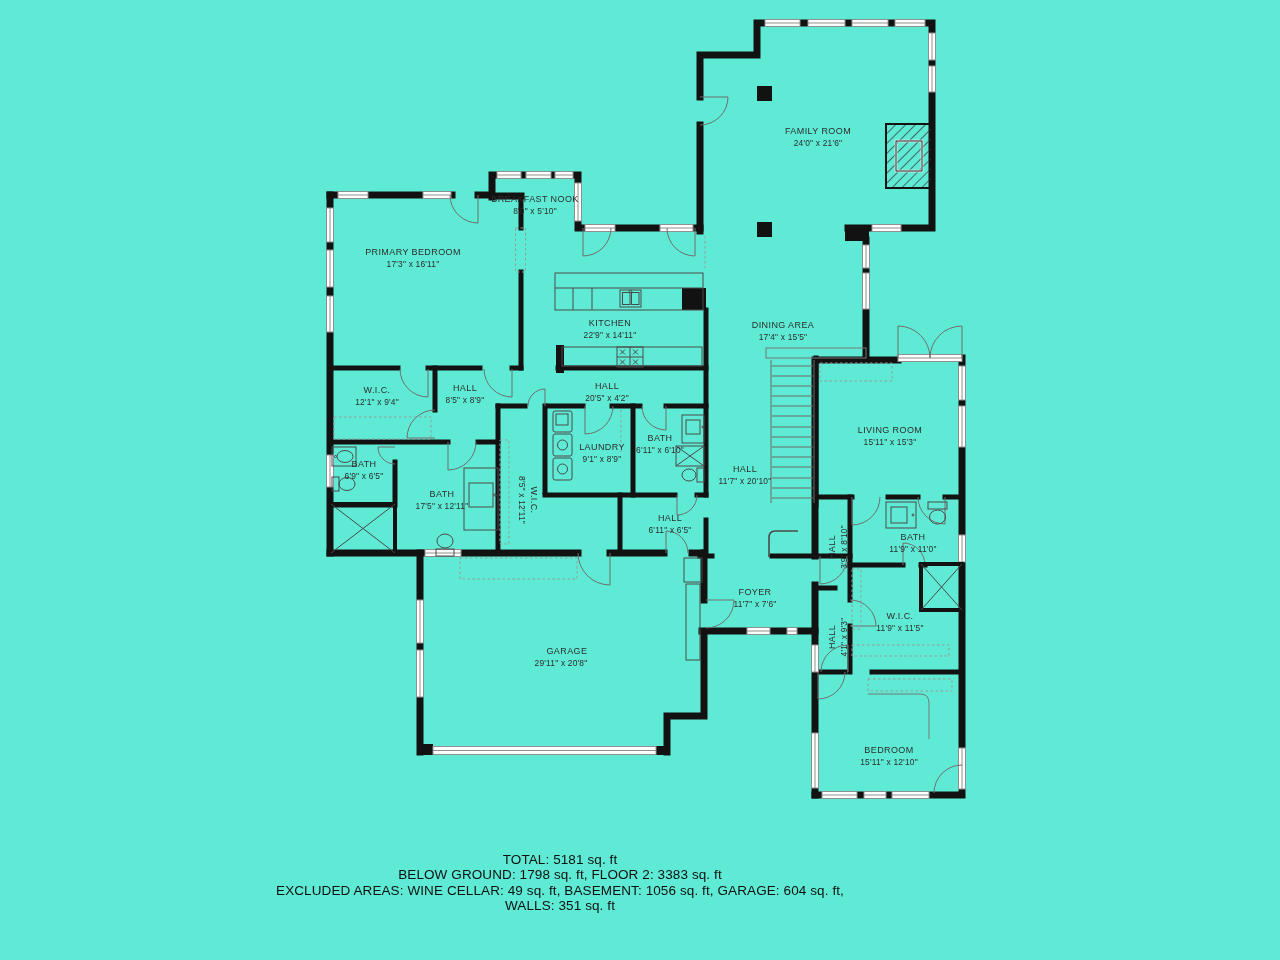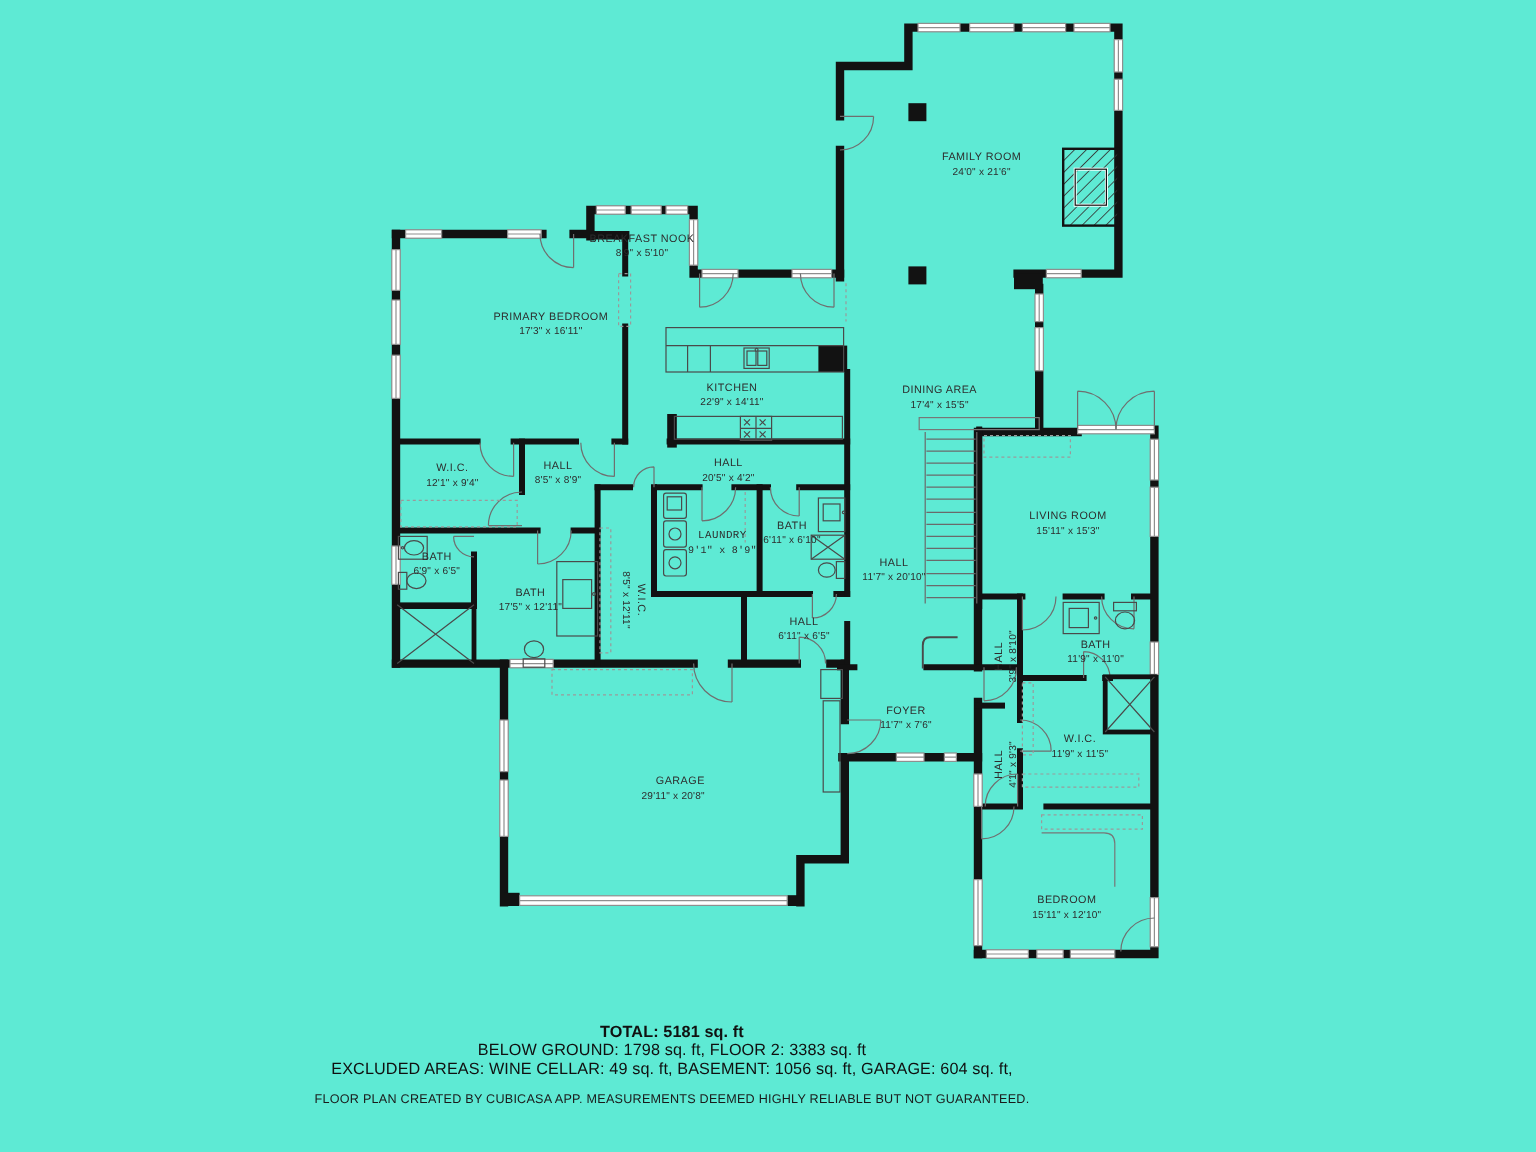--- a/index.html
+++ b/index.html
@@ -7,21 +7,21 @@
         font-family:"Liberation Sans","DejaVu Sans",sans-serif;}
   .plan-svg{position:absolute;left:0;top:0;}
   
   .room-label{position:absolute;transform:translate(-50%,-50%);text-align:center;
               color:#2d2d2d;white-space:nowrap;line-height:1.3;pointer-events:none;}
   .room-label .rn{font-size:9px;letter-spacing:.4px;}
   .room-label .rd{font-size:8.4px;letter-spacing:.2px;}
   
   .footer{position:absolute;top:852px;left:0;width:1120px;text-align:center;color:#101010;}
   .footer .l{font-size:13.5px;line-height:15.4px;letter-spacing:.1px;}
-  .footer .total{font-weight:bold;}
+  .footer .total{font-weight:normal;}
   .footer .disclaimer{margin-top:12px;font-size:10.5px;letter-spacing:.2px;color:#1a1a1a;}
 </style>
 </head>
 <body>
 
 <div class="page">
 
   <svg class="plan-svg" width="1280" height="960" viewBox="0 0 1280 960">
     <defs>
       <pattern id="hatch" width="7" height="7" patternTransform="rotate(45)" patternUnits="userSpaceOnUse">
@@ -270,21 +270,21 @@
 
   <div>
       <div class="room-label" style="left: 818px; top: 137px;">
         <div class="rn">FAMILY ROOM</div>
         <div class="rd">24'0" x 21'6"</div>
       </div>
       <div class="room-label" style="left: 535px; top: 205px;">
         <div class="rn">BREAKFAST NOOK</div>
         <div class="rd">8'9" x 5'10"</div>
       </div>
-      <div class="room-label" style="left: 413px; top: 270px; margin-left: 46px;">
+      <div class="room-label" style="left: 413px; top: 258px;">
         <div class="rn">PRIMARY BEDROOM</div>
         <div class="rd">17'3" x 16'11"</div>
       </div>
       <div class="room-label" style="left: 783px; top: 295px; margin-top: 36px;">
         <div class="rn">DINING AREA</div>
         <div class="rd">17'4" x 15'5"</div>
       </div>
       <div class="room-label" style="left: 610px; top: 329px;">
         <div class="rn">KITCHEN</div>
         <div class="rd">22'9" x 14'11"</div>
@@ -302,21 +302,21 @@
         <div class="rd">20'5" x 4'2"</div>
       </div>
       <div class="room-label" style="left: 890px; top: 436px;">
         <div class="rn">LIVING ROOM</div>
         <div class="rd">15'11" x 15'3"</div>
       </div>
       <div class="room-label" style="left: 364px; top: 470px;">
         <div class="rn">BATH</div>
         <div class="rd">6'9" x 6'5"</div>
       </div>
-      <div class="room-label" style="left: 602px; top: 453px; font-family: Liberation Mono, monospace;">
+      <div class="room-label" style="left: 602px; top: 453px;">
         <div class="rn">LAUNDRY</div>
         <div class="rd">9'1" x 8'9"</div>
       </div>
       <div class="room-label" style="left: 660px; top: 444px;">
         <div class="rn">BATH</div>
         <div class="rd">6'11" x 6'10"</div>
       </div>
       <div class="room-label" style="left: 745px; top: 475px;">
         <div class="rn">HALL</div>
         <div class="rd">11'7" x 20'10"</div>
@@ -360,16 +360,16 @@
       <div class="room-label" style="left: 889px; top: 736px; margin-top: 20px;">
         <div class="rn">BEDROOM</div>
         <div class="rd">15'11" x 12'10"</div>
       </div>
     </div>
 
   <div class="footer">
     <div class="l total">TOTAL: 5181 sq. ft</div>
     <div class="l">BELOW GROUND: 1798 sq. ft, FLOOR 2: 3383 sq. ft</div>
     <div class="l">EXCLUDED AREAS: WINE CELLAR: 49 sq. ft, BASEMENT: 1056 sq. ft, GARAGE: 604 sq. ft,</div>
-    <div class="disclaimer">FLOOR PLAN CREATED BY CUBICASA APP. MEASUREMENTS DEEMED HIGHLY RELIABLE BUT NOT GUARANTEED.</div>
+    <div class="l">WALLS: 351 sq. ft</div>
   </div>
 
 </div>
 
 </body></html>

